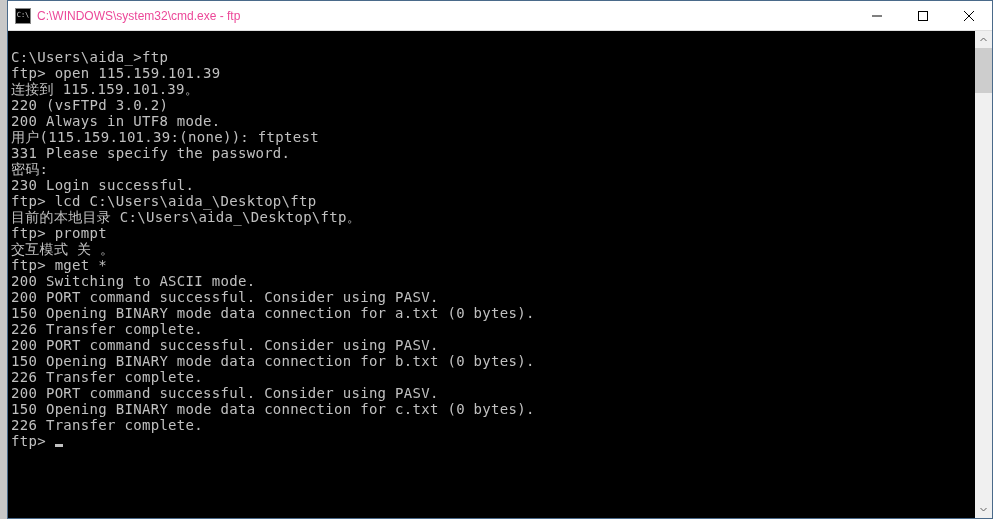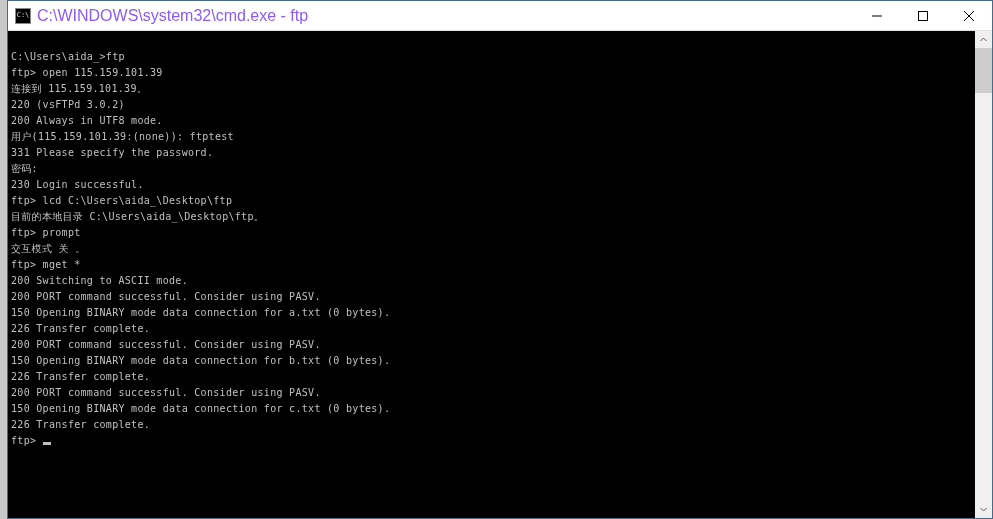--- a/index.html
+++ b/index.html
@@ -54,22 +54,22 @@
       align-items: center;
       justify-content: center;
     }
     .app-icon-text {
       color: #ccc;
       font-size: 7px;
       font-family: monospace;
       line-height: 1;
     }
     .title-text {
-      font-size: 16px;
-      color: #8b5cf6;
+      font-size: 12px;
+      color: #ec4899;
       font-family: "Segoe UI", "Microsoft YaHei", sans-serif;
       flex: 1;
     }
     .window-controls {
       display: flex;
       height: 100%;
     }
     .win-btn {
       width: 46px;
       height: 29px;
@@ -90,21 +90,21 @@
       overflow: hidden;
     }
     .terminal-content {
       position: absolute;
       left: 0;
       top: 0;
       right: 17px;
       bottom: 0;
       padding: 2px 0 0 3px;
       color: #c0c0c0;
-      font-size: 10px;
+      font-size: 14px;
       line-height: 16px;
       white-space: pre;
       font-family: "NSimSun", "SimSun", "Consolas", monospace;
       letter-spacing: 0.3px;
     }
     .terminal-line {
       height: 16px;
     }
     .scrollbar-track {
       position: absolute;

